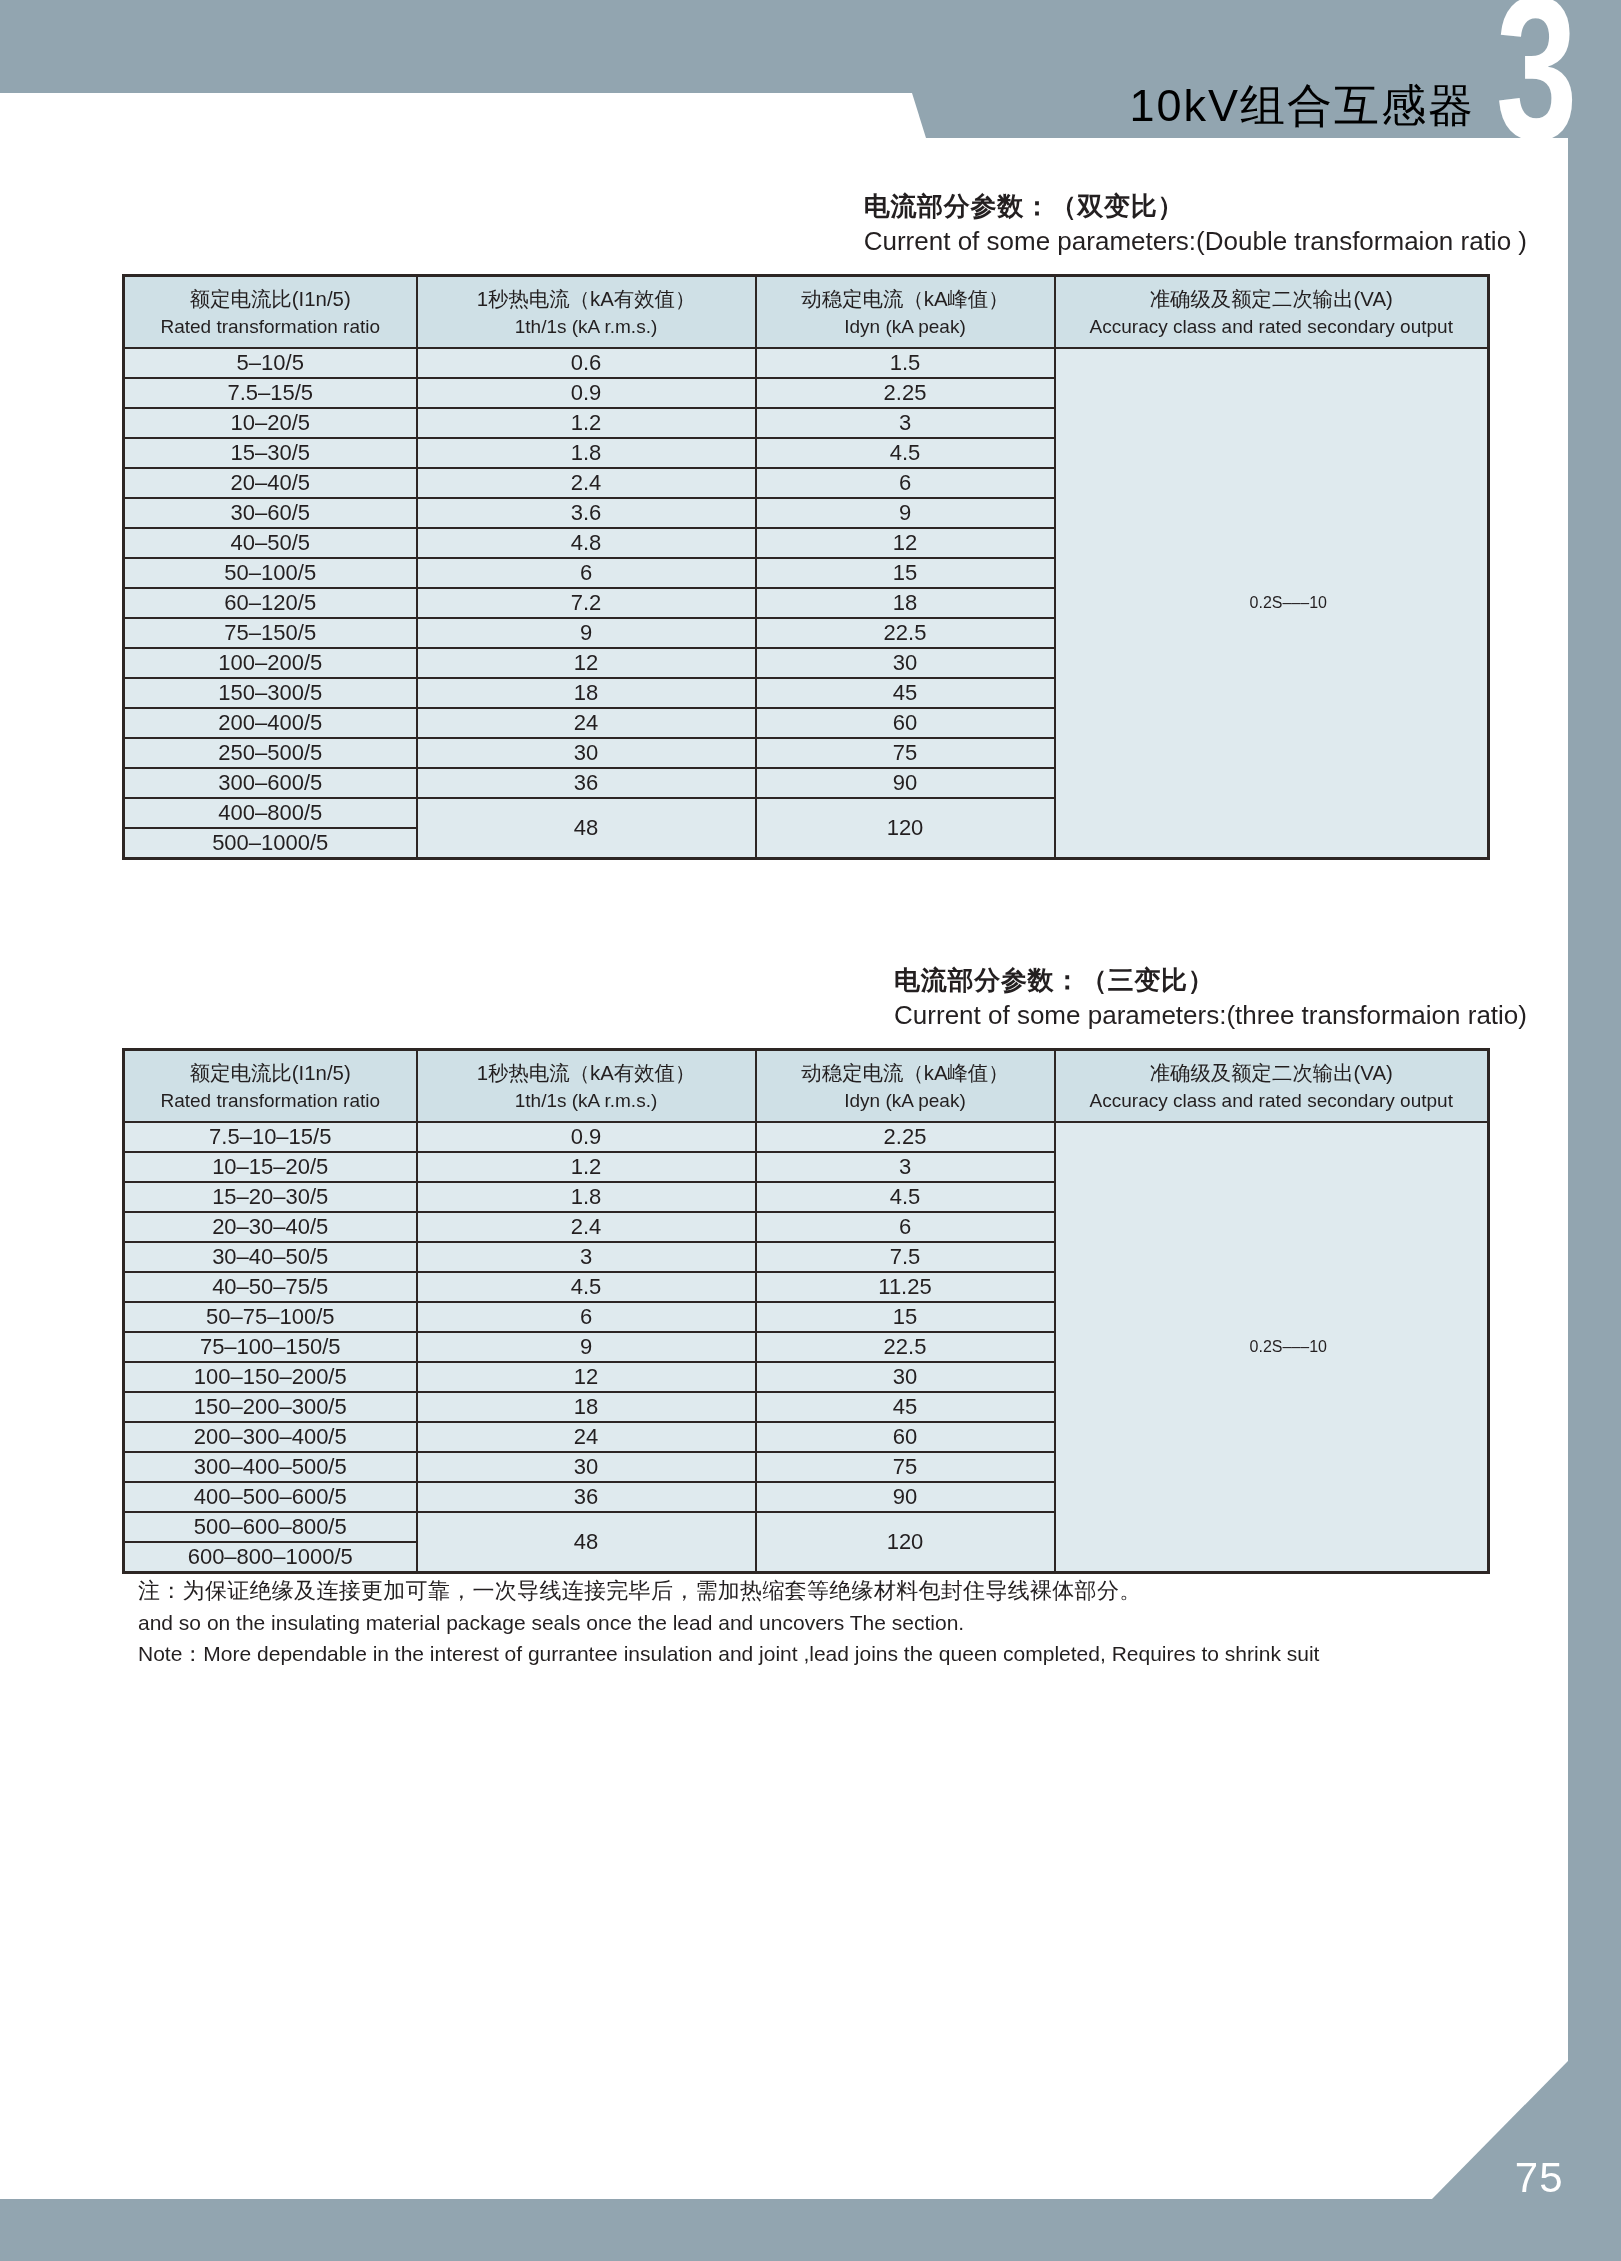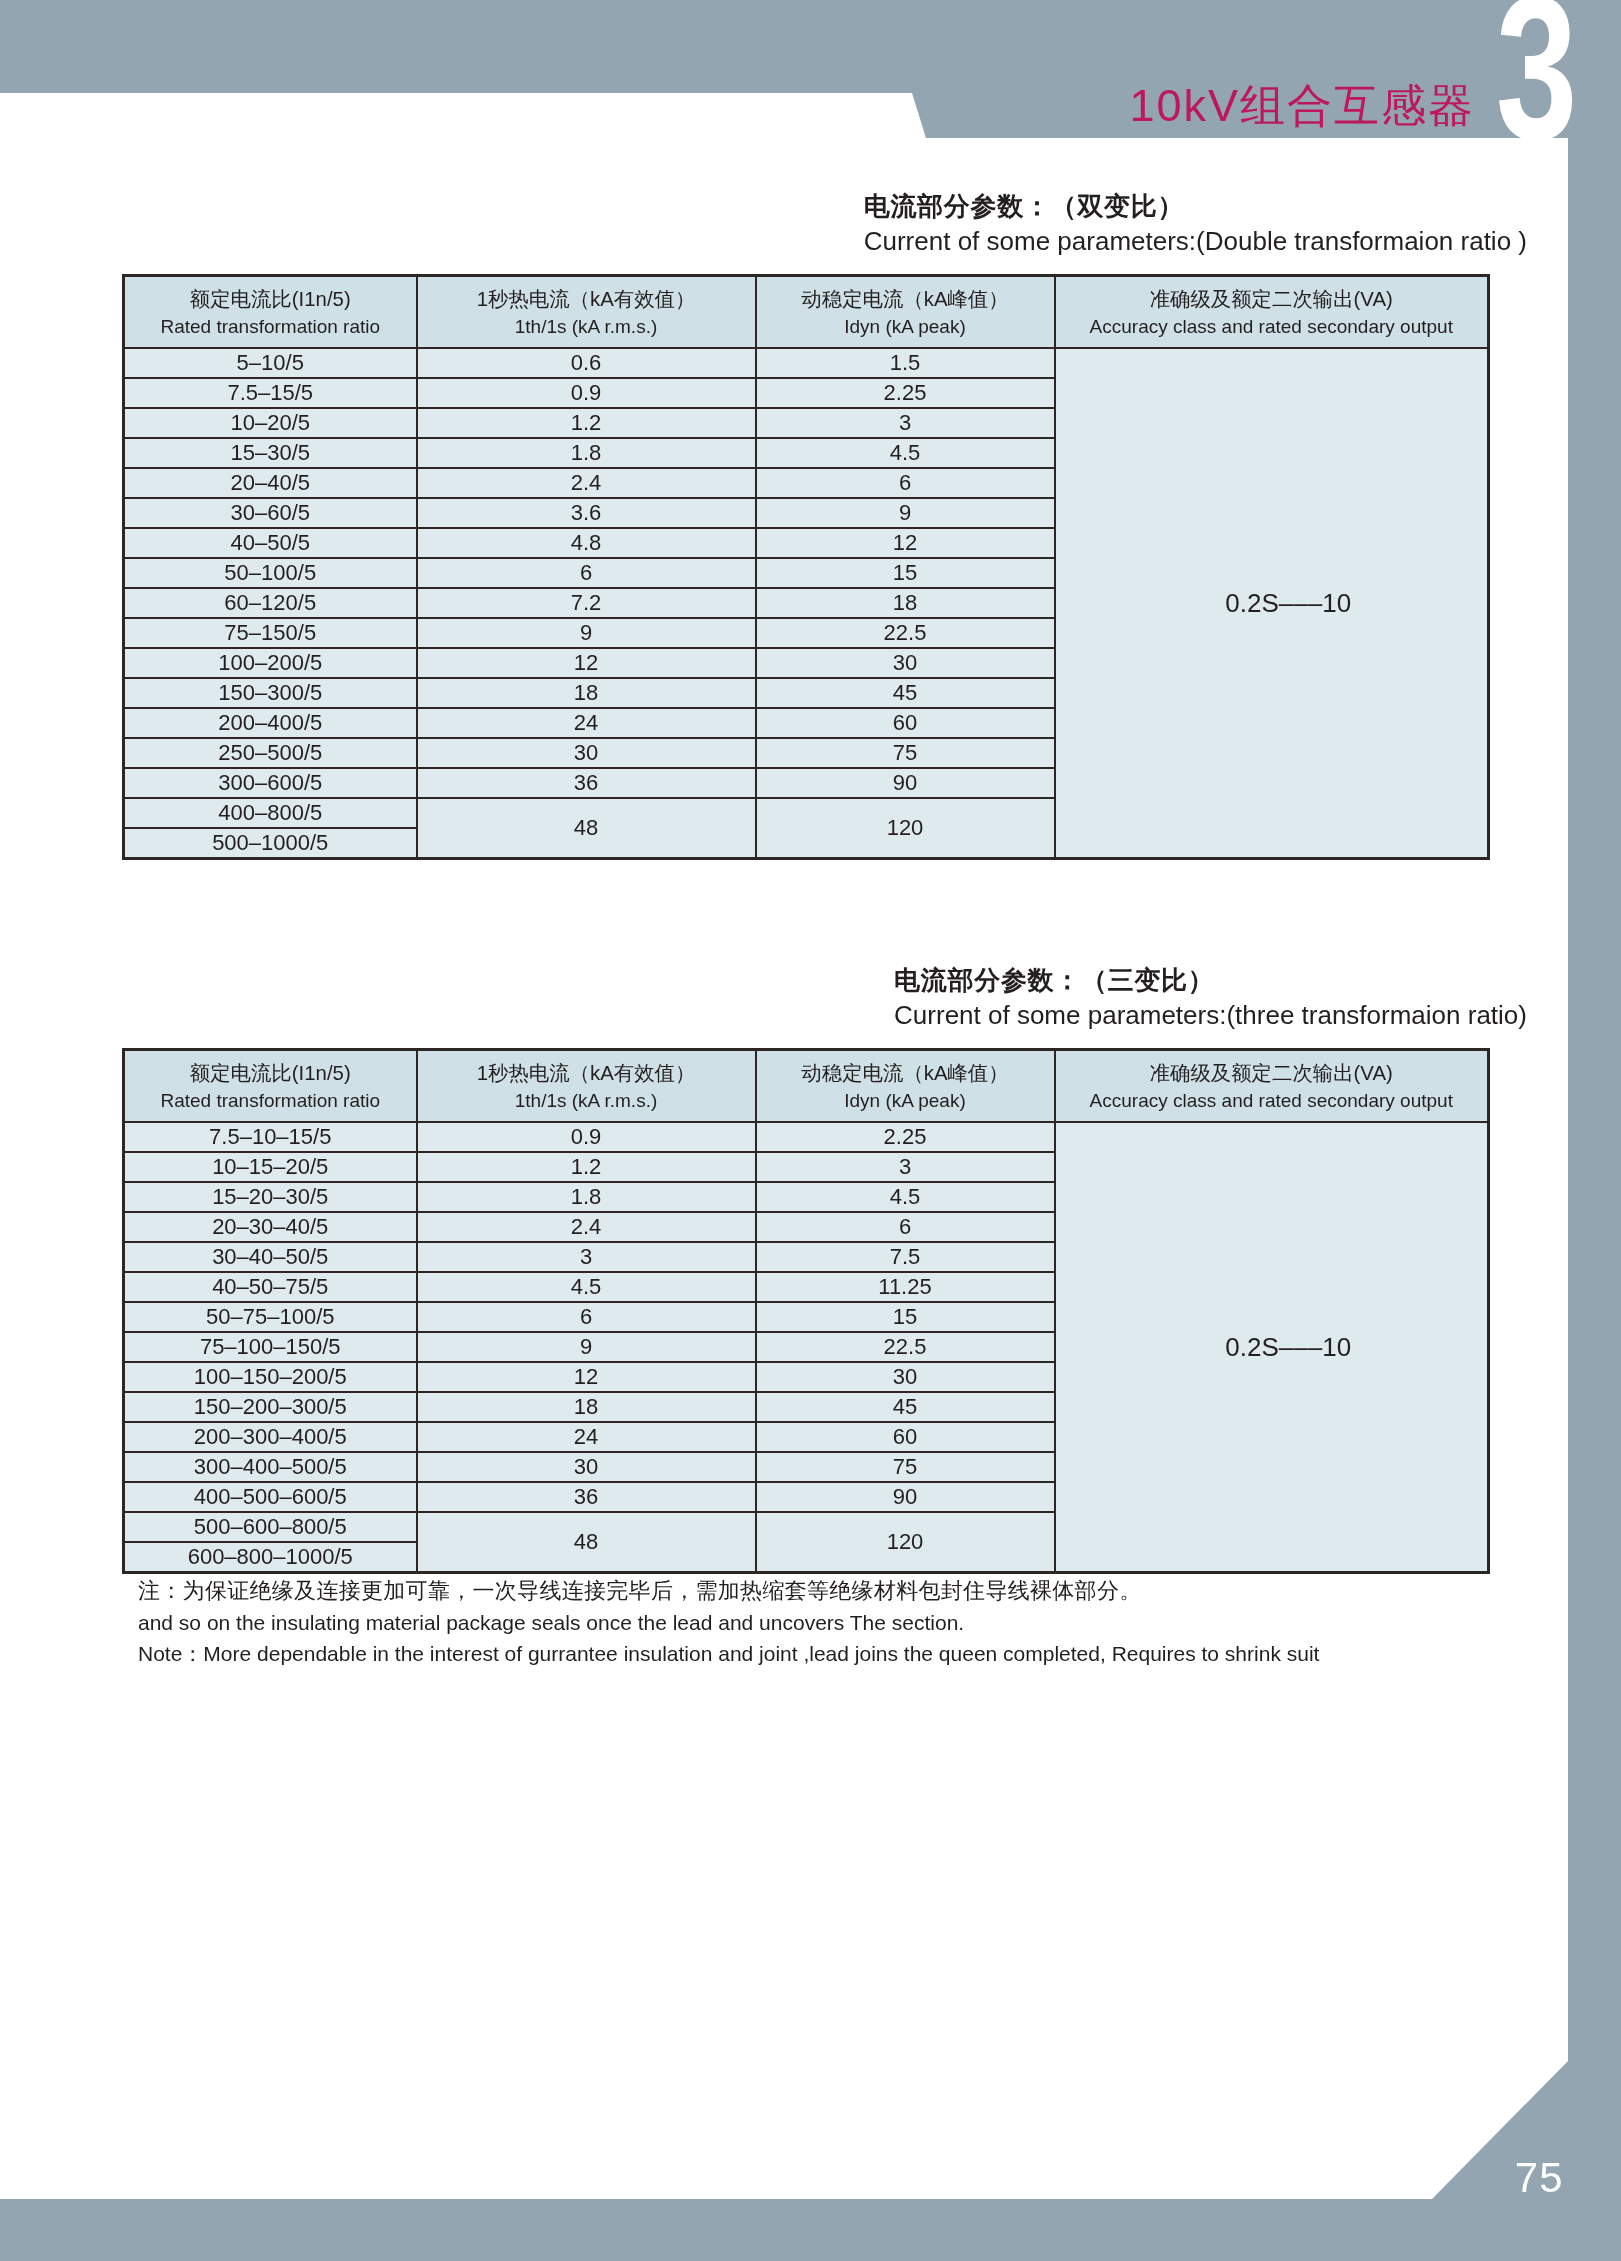--- a/index.html
+++ b/index.html
@@ -9,21 +9,21 @@
   
   .shape{position:absolute;}
   .banner-band{left:0;top:0;width:1622px;height:93px;}
   .banner-ext{left:912px;top:93px;width:710px;height:45px;
               clip-path:polygon(0 0,100% 0,100% 100%,14px 100%);}
   .side-strip{left:1568px;top:0;width:54px;height:2261px;}
   .bottom-band{left:0;top:2199px;width:1622px;height:62px;}
   .bottom-wedge{left:1432px;top:2061px;width:136px;height:138px;
                 clip-path:polygon(100% 0,100% 100%,0 100%);}
 
-  .banner-title{position:absolute;top:83px;right:147px;color:#be185d;
+  .banner-title{position:absolute;top:83px;right:147px;color:#000000;
                 font-size:45px;line-height:1;letter-spacing:2px;font-weight:500;
                 white-space:nowrap;}
   .chapter-num{position:absolute;top:-34px;right:45px;color:#ffffff;
                font-size:204px;line-height:1;font-weight:700;
                transform:scaleX(.72);transform-origin:right top;}
   .page-num{position:absolute;top:2157px;right:58px;color:#ffffff;
             font-size:42px;line-height:1;letter-spacing:1.3px;}
 
   
   .sec-title{position:absolute;right:95px;text-align:left;}
@@ -37,21 +37,21 @@
           table-layout:fixed;}
   #table-1{top:274px;}
   #table-2{top:1048px;}
   .ptable td,.ptable th{border:2px solid #2d2624;padding:0;text-align:center;
                         vertical-align:middle;overflow:hidden;}
   .ptable{border:3.3px solid #2d2624;}
   .ptable th{background:#cfe0e6;height:70px;font-weight:normal;}
   .ptable td{background:#dfeaee;height:28px;font-size:22px;line-height:1;}
   .ptable th .zh{display:block;font-size:20.4px;line-height:29px;}
   .ptable th .en{display:block;font-size:19px;line-height:25px;}
-  .ptable td.accuracy{font-size:26px;padding-left:34px;}
+  .ptable td.accuracy{font-size:16px;padding-left:34px;}
 
   
   .note{position:absolute;left:138px;top:1574px;width:1303px;}
   .note .zh{font-size:22px;line-height:33px;letter-spacing:0.3px;}
   .note .en{font-size:21px;line-height:31px;}
 </style>
 </head>
 <body>
 
 <div id="page">

